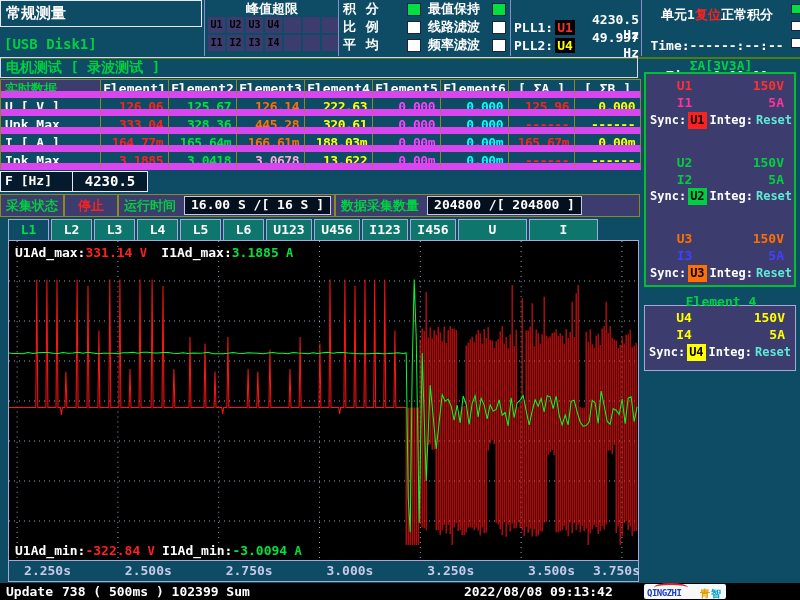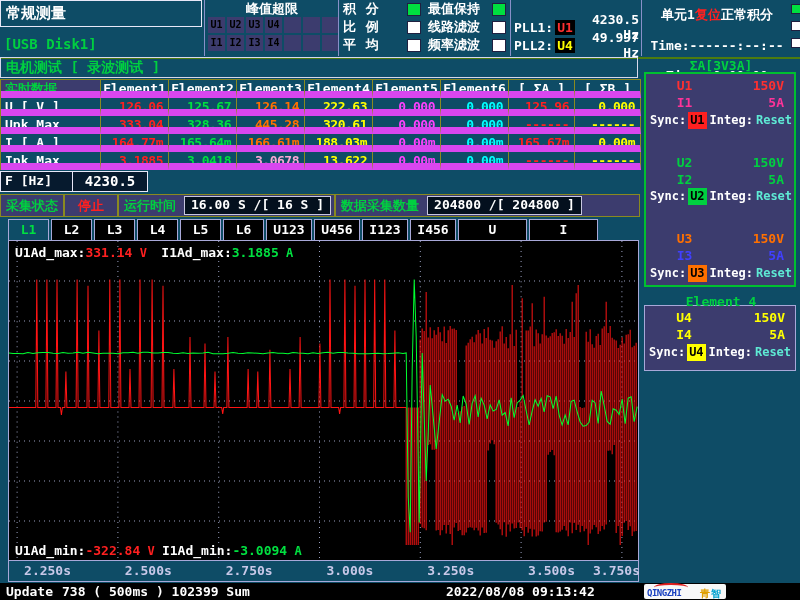--- a/index.html
+++ b/index.html
@@ -41,21 +41,21 @@
   .freq .fl{width:72px;border-right:1px solid #E8E8F8;padding:1px 0 0 4px;box-sizing:border-box;}
   .freq .fv{flex:1;text-align:center;font-size:14px;padding-top:1px;}
   .acq{position:absolute;left:0;top:194px;width:640px;height:23px;background:#3C3C6E;
     display:flex;align-items:center;font-size:13px;box-sizing:border-box;border:1px solid #8A8A20;}
   .acq .gl{color:#00D040;padding:0 5px;}
   .acq .sep{width:0;height:100%;border-left:2px solid #8A8A20;}
   .acq .stop{color:#FF2020;width:52px;text-align:center;}
   .acq .vbox{background:#04101E;border:1px solid #C8C8E0;margin:1px 3px;padding:0 6px;height:17px;line-height:16px;}
   
   .tabs{position:absolute;left:8px;top:219px;height:21px;display:flex;}
-  .tab{background:#000000;border:1px solid #A8A8D8;border-bottom:none;margin-right:2px;
+  .tab{background:#0f766e;border:1px solid #A8A8D8;border-bottom:none;margin-right:2px;
     text-align:center;font-size:13px;line-height:19px;color:#fff;box-sizing:border-box;}
   .tab.active{background:#0E4C66;color:#00E040;}
   .tw1{width:41px;} .tw2{width:46px;} .tw3{width:69px;}
   
   .scope{position:absolute;left:8px;top:240px;width:631px;height:342px;border:1px solid #A8A8D8;
     background:#000;box-sizing:border-box;}
   .plot{position:absolute;left:0;top:0;right:0;bottom:20px;}
   .axis{position:absolute;left:0;right:0;bottom:0;height:20px;background:#0E4C66;
     border-top:1px solid #A8A8D8;color:#C8C8E8;font-size:13px;}
   .axis span{position:absolute;top:2px;}
@@ -72,21 +72,21 @@
   .sync{display:flex;font-size:12px;height:18px;line-height:17px;padding-left:4px;align-items:center;}
   .sync .schip{color:#000;padding:0 2px;margin:0 3px 0 2px;}
   .sync .rst{color:#5eead4;margin-left:3px;}
   .e4title{position:absolute;left:644px;top:294px;width:154px;text-align:center;color:#00D040;font-size:13px;z-index:2;}
   .e4box{position:absolute;left:644px;top:305px;width:152px;height:66px;border:1px solid #A8A8D8;
     background:#3C3C6E;box-sizing:border-box;padding-top:3px;}
   
   .status{position:absolute;left:0;top:583px;width:800px;height:17px;background:#000;font-size:13px;}
   .status .upd{position:absolute;left:6px;top:1px;}
   .status .cnt{position:absolute;left:62px;top:1px;}
-  .status .dt{position:absolute;left:446px;top:1px;text-align:center;}
+  .status .dt{position:absolute;left:464px;top:1px;text-align:center;}
   .logo{position:absolute;left:644px;top:1px;width:82px;height:15px;background:#F8F8F8;border-radius:2px;}
   .logo .sw{position:absolute;left:10px;top:-1px;width:34px;height:7px;border-top:2px solid #E02020;border-radius:50%;}
   .logo .qz{position:absolute;left:3px;top:4px;color:#1840C0;font-size:9px;letter-spacing:-0.5px;}
   .logo .cn1{position:absolute;left:56px;top:3px;font-size:10px;color:#E0A000;}
   .logo .cn2{position:absolute;left:67px;top:3px;font-size:10px;color:#00A0D0;}
 </style>
 </head>
 <body>
 
 <div id="screen">

